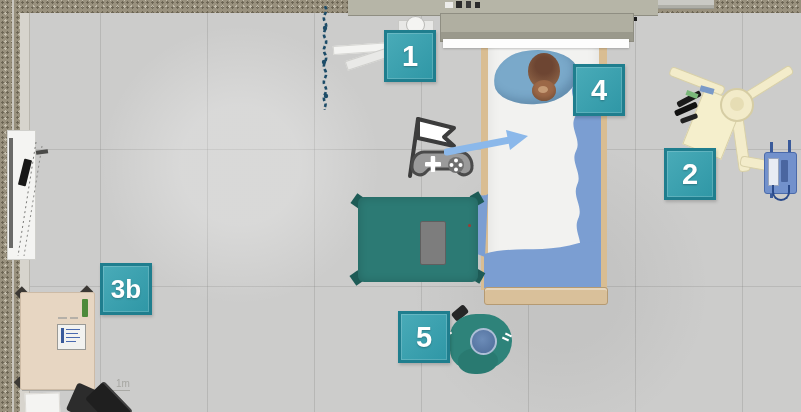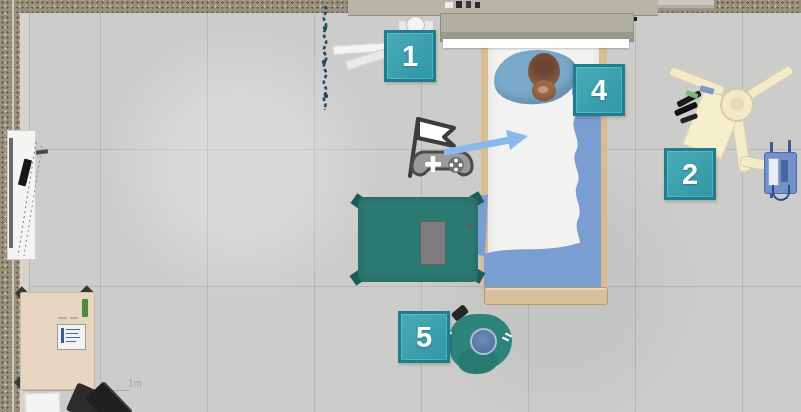--- a/index.html
+++ b/index.html
@@ -116,21 +116,21 @@
   <div class="abs" style="left:58px;top:317px;width:9px;height:2px;background:#b5b0a8;"></div>
   <div class="abs" style="left:70px;top:317px;width:8px;height:2px;background:#b5b0a8;"></div>
   <div class="abs" style="left:57px;top:324px;width:27px;height:24px;background:#f2f2f0;border:1px solid #9a9a96;"></div>
   <div class="abs" style="left:61px;top:328px;width:3px;height:15px;background:#3a5a9a;"></div>
   <div class="abs" style="left:66px;top:329px;width:14px;height:1px;background:#4a6ab0;"></div>
   <div class="abs" style="left:66px;top:333px;width:12px;height:1px;background:#4a6ab0;"></div>
   <div class="abs" style="left:66px;top:337px;width:14px;height:1px;background:#4a6ab0;"></div>
   <div class="abs" style="left:66px;top:341px;width:10px;height:1px;background:#4a6ab0;"></div>
 
   <div class="abs scalebar" style="left:22px;top:390px;width:108px;"></div>
-  <div class="abs scaletext" style="left:128px;top:378px;">1m</div>
+  <div class="abs scaletext" style="left:116px;top:378px;">1m</div>
 
   <div class="abs" style="left:25px;top:393px;width:33px;height:19px;background:#f4f4f2;border:1px solid #dddbd6;transform:rotate(-2deg);"></div>
   <div class="abs" style="left:70px;top:390px;width:44px;height:30px;background:#2c2c2c;transform:rotate(24deg);border-radius:3px;"></div>
   <div class="abs" style="left:88px;top:392px;width:42px;height:26px;background:#1f1f1f;transform:rotate(46deg);border-radius:3px;box-shadow:inset 0 2px 0 rgba(255,255,255,.15);"></div>
 
   <div class="abs" style="left:353px;top:195px;width:10px;height:12px;background:#1d5b56;transform:rotate(35deg);"></div>
   <div class="abs" style="left:472px;top:193px;width:10px;height:12px;background:#1d5b56;transform:rotate(-30deg);"></div>
   <div class="abs" style="left:352px;top:272px;width:10px;height:12px;background:#1d5b56;transform:rotate(-35deg);"></div>
   <div class="abs" style="left:473px;top:270px;width:10px;height:12px;background:#1d5b56;transform:rotate(30deg);"></div>
   <div class="abs" style="left:358px;top:197px;width:120px;height:85px;background:#2c7a74;border-radius:6px;box-shadow:inset 0 0 10px rgba(0,0,0,.18);"></div>
@@ -184,20 +184,23 @@
     <line x1="3" y1="26" x2="66" y2="14" stroke="#8bb8ea" stroke-width="7" stroke-linecap="round"></line>
     <polygon points="62,4 84,10 66,24" fill="#8bb8ea"></polygon>
   </svg>
 
   <div class="abs marker" style="left:384px;top:30px;">
       <span>1</span>
     </div>
   <div class="abs marker" style="left:664px;top:148px;">
       <span>2</span>
     </div>
+  <div class="abs marker small" style="left:100px;top:263px;">
+      <span>3b</span>
+    </div>
   <div class="abs marker" style="left:573px;top:64px;">
       <span>4</span>
     </div>
   <div class="abs marker" style="left:398px;top:311px;">
       <span>5</span>
     </div>
 
 </div>
 
 </body></html>

